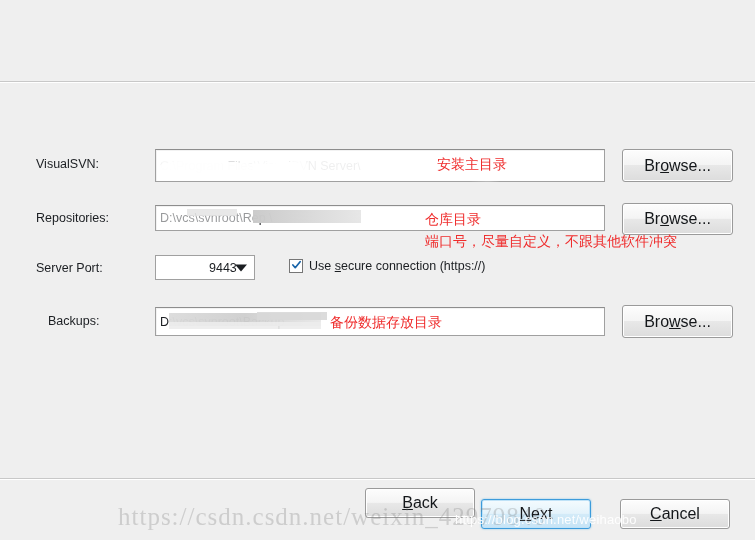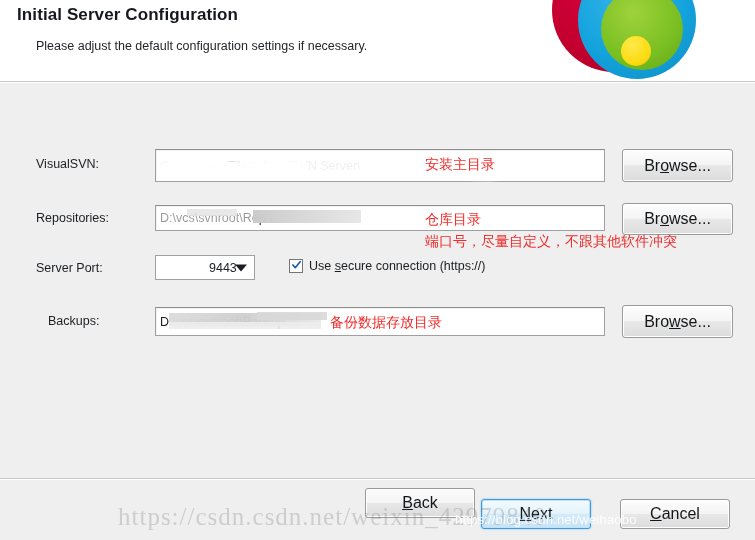--- a/index.html
+++ b/index.html
@@ -233,32 +233,20 @@
     font-size: 13px;
     color: rgba(255,255,255,0.92);
     letter-spacing: .2px;
   }
 </style>
 </head>
 <body>
 
 <div id="wizard">
 
-  <div id="header">
-
-    <div id="logo">
-      <div class="ring ring-red"></div>
-      <div class="ring ring-blue"></div>
-      <div class="ring ring-green"></div>
-      <div class="ring ring-yellow"></div>
-    </div>
-
-    <div id="header-title">Initial Server Configuration</div>
-    <div id="header-sub">Please adjust the default configuration settings if necessary.</div>
-  </div>
   <div id="header-rule"></div>
 
   <div id="body">
 
     <div class="field-label" style="left:36px; top:74px;">VisualSVN:</div>
 
     <div class="textbox" style="left:155px; top:66px; width:450px; height:33px;">
       <span class="tb-text">C:\Program Files\VisualSVN Server\</span>
       <svg class="smear" style="left:1px; top:1px;" width="448" height="31" viewBox="0 0 448 31">
         <g fill="none" stroke="#ffffff" stroke-linecap="round" stroke-linejoin="round">
@@ -266,21 +254,21 @@
           <path d="M200,6 C250,2 300,12 345,7 C380,3 400,16 372,22 C330,29 260,20 210,24" stroke-width="11" opacity="0.88"></path>
           <path d="M10,14 C50,22 95,10 135,19" stroke-width="16" opacity="0.85"></path>
         </g>
         <g fill="#ffffff" opacity="0.8">
           <rect x="4" y="5" width="60" height="20" rx="9"></rect>
           <rect x="95" y="6" width="55" height="18" rx="8"></rect>
         </g>
       </svg>
     </div>
 
-    <div class="annot" style="left:425px; top:73px;">安装主目录</div>
+    <div class="annot" style="left:437px; top:73px;">安装主目录</div>
 
     <button class="btn" style="left:622px; top:66px; width:111px; height:33px;">
       <span>Br<span class="u">o</span>wse...</span>
     </button>
 
     <div class="field-label" style="left:36px; top:128px;">Repositories:</div>
 
     <div class="textbox" style="left:155px; top:122px; width:450px; height:26px;">
       <span class="tb-text">D:\vcs\svnroot\Rep               \</span>
       <svg class="smear" style="left:1px; top:1px;" width="448" height="24" viewBox="0 0 448 24">

